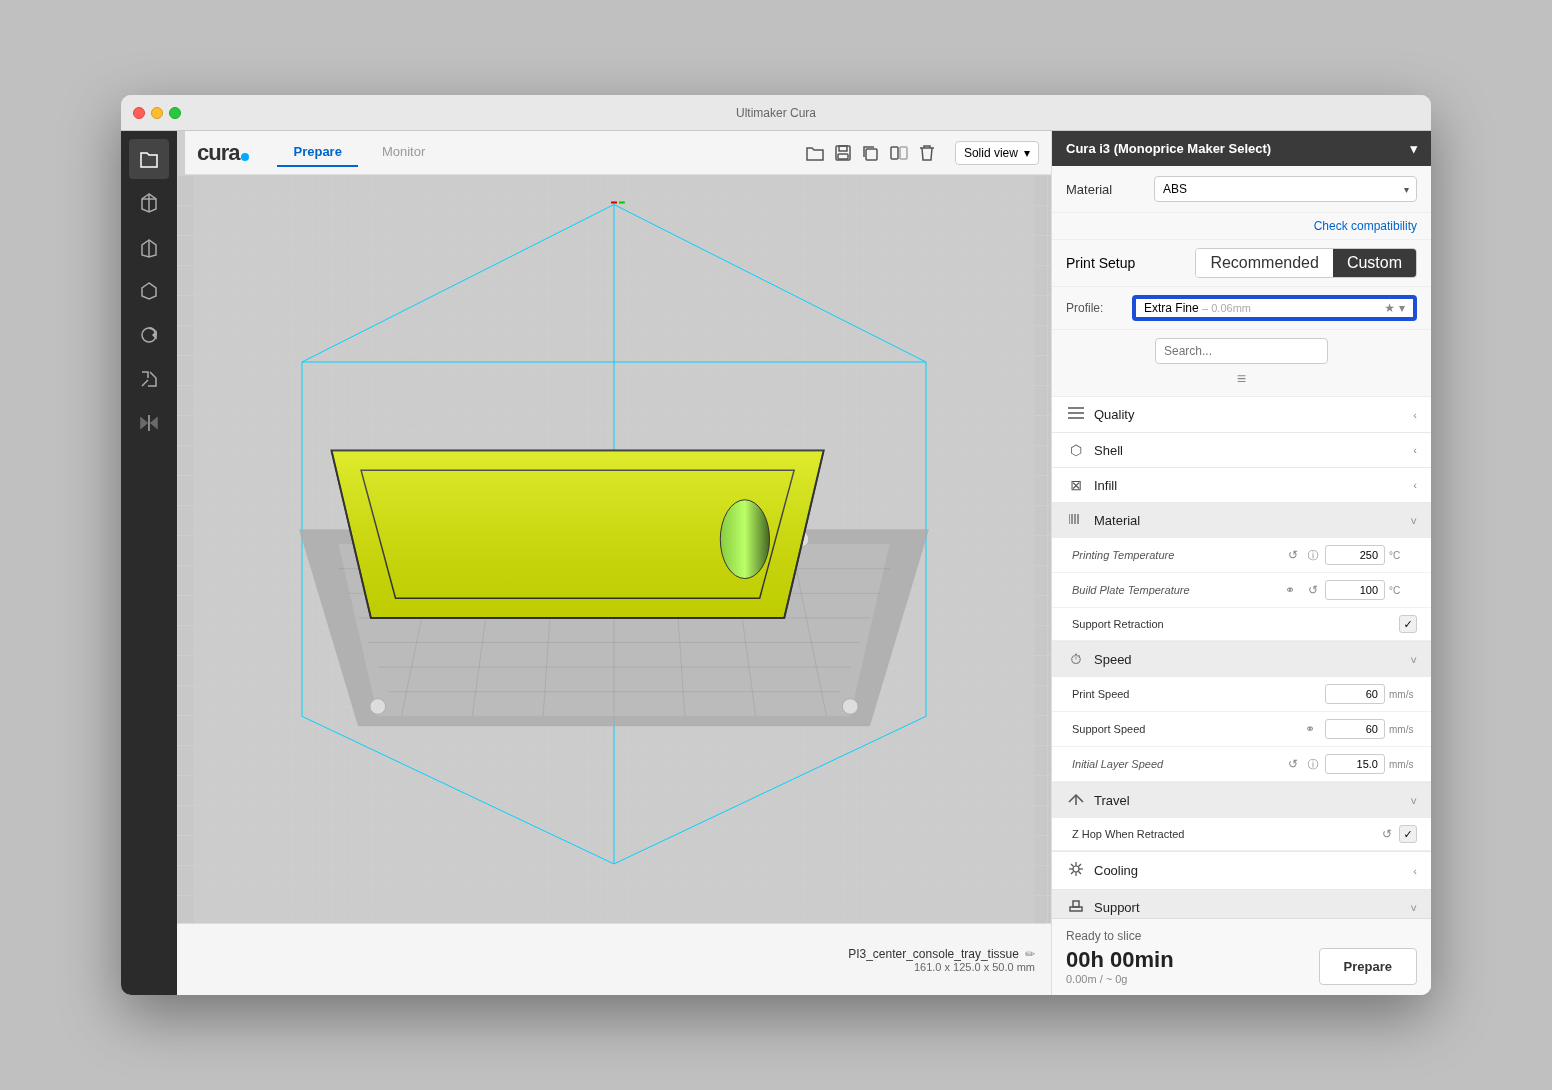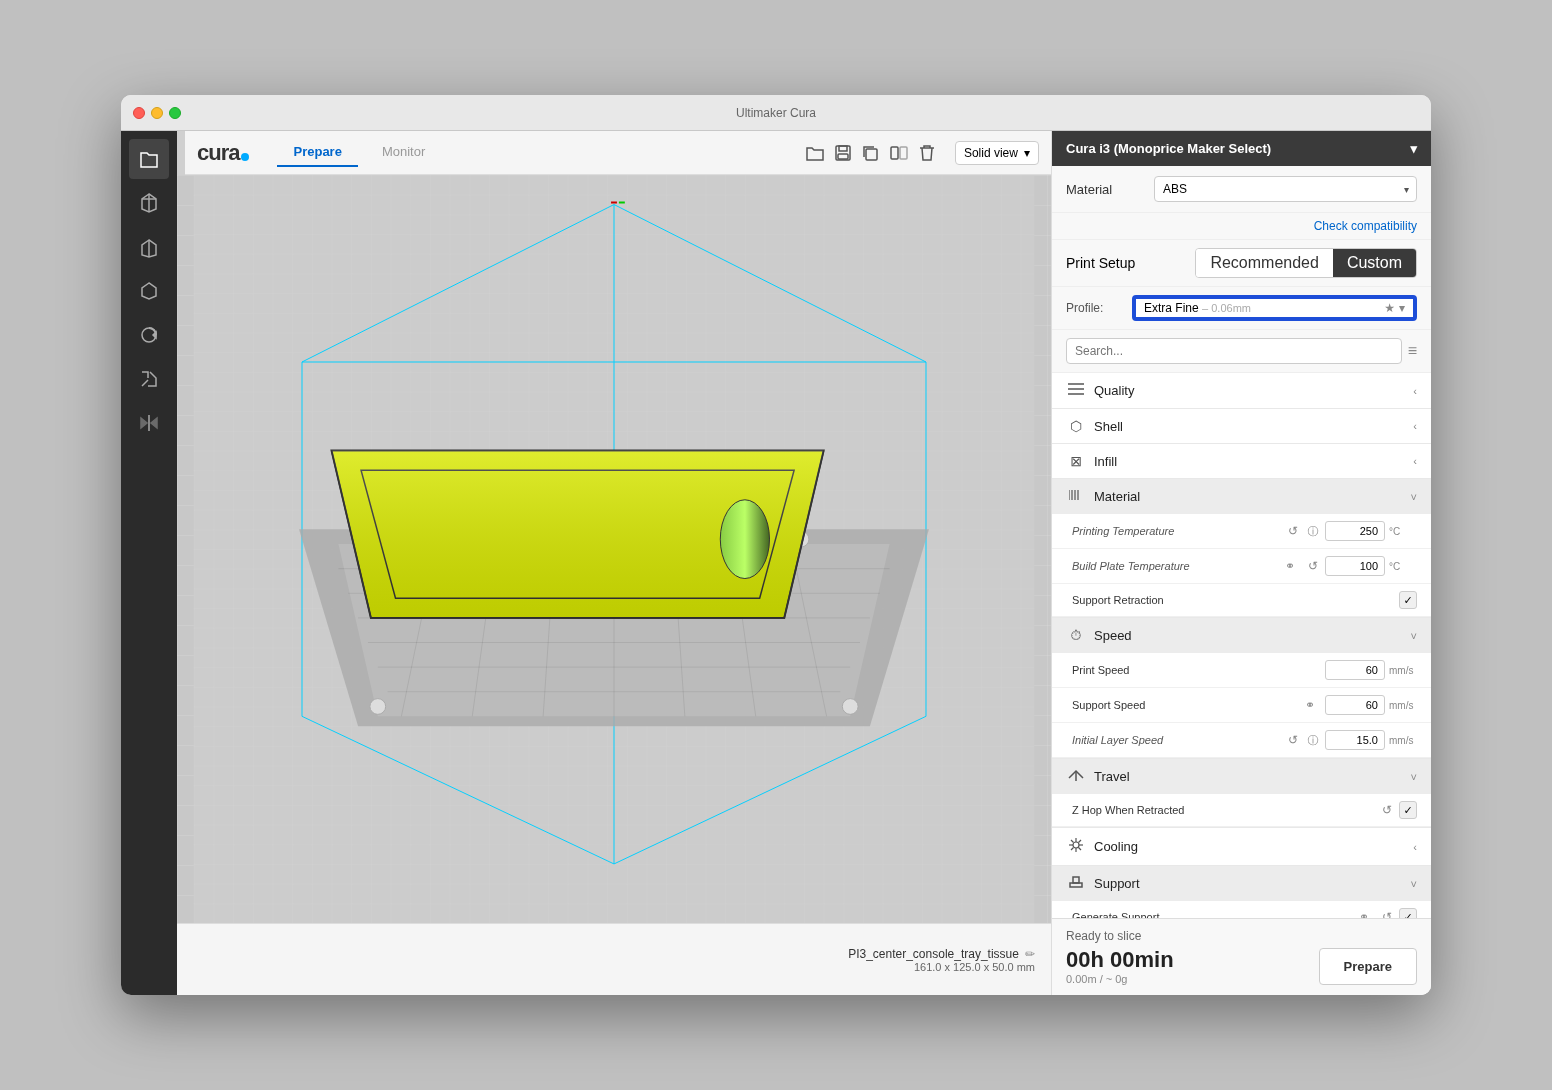--- a/index.html
+++ b/index.html
@@ -319,20 +319,21 @@
       align-items: center;
       justify-content: space-between;
       margin-left: 8px;
     }
     .search-row {
       padding: 8px 14px;
       border-bottom: 1px solid #eee;
       display: flex;
       align-items: center;
       gap: 6px;
+      flex-direction: column;
     }
     .search-input {
       flex: 1;
       padding: 5px 8px;
       border: 1px solid #ccc;
       border-radius: 4px;
       font-size: 12px;
     }
     .settings-list {
       padding: 0;

